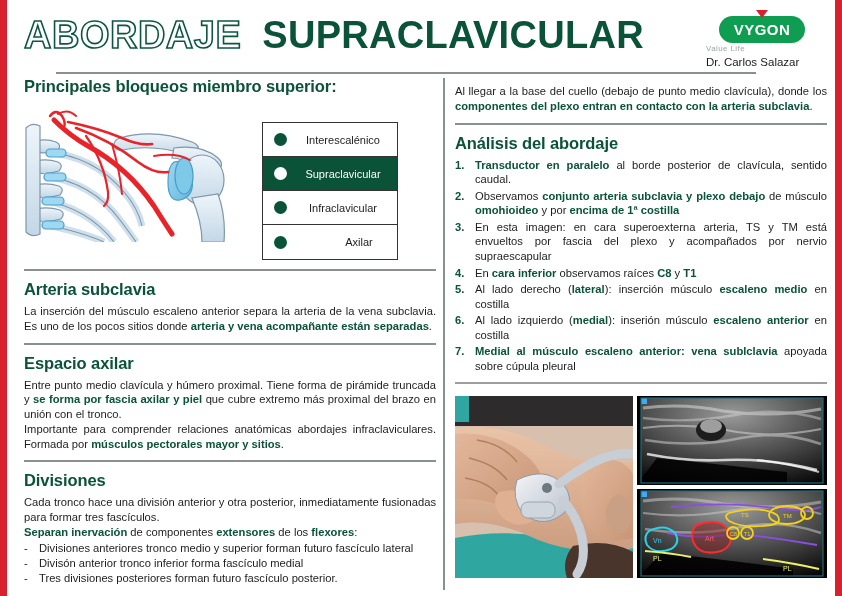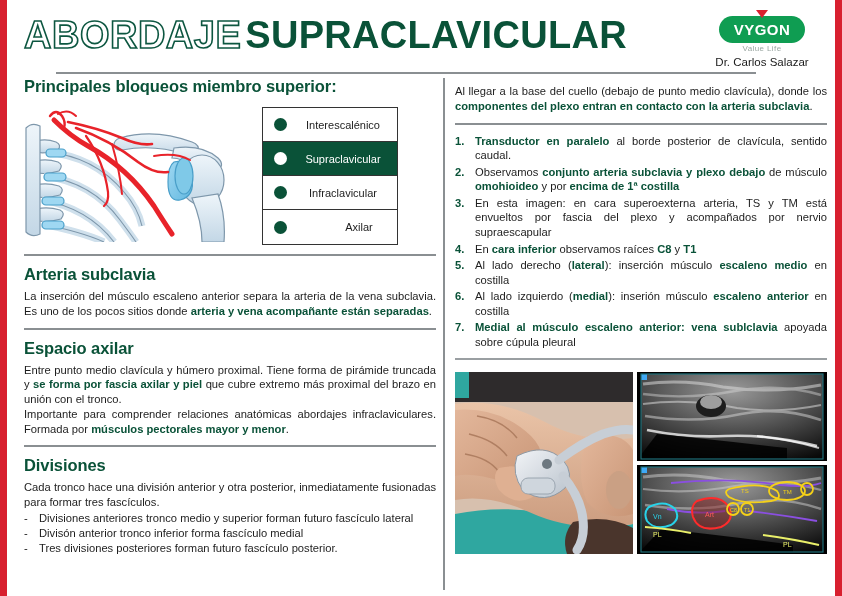--- a/index.html
+++ b/index.html
@@ -11,34 +11,34 @@
   }
   .page { position: relative; width: 842px; height: 596px; background: #fff; }
 
   
   .edge-bar { position: absolute; top: 0; width: 7px; height: 596px; background: #d8202f; }
   .edge-bar.left { left: 0; }
   .edge-bar.right { right: 0; }
 
   
   .header { position: absolute; left: 24px; top: 14px; width: 794px; height: 58px; }
-  .title-wrap { display: flex; align-items: baseline; gap: 4px; }
+  .title-wrap { display: flex; align-items: baseline; gap: 21px; }
   .title-outline {
     font-size: 38px; font-weight: bold; letter-spacing: 0.5px;
     color: transparent;
     -webkit-text-stroke: 1.6px #0c5640;
     text-shadow: 0 0 0 transparent;
     font-family: "Liberation Sans", sans-serif;
   }
   .title-solid {
     font-size: 38px; font-weight: bold; letter-spacing: 0.3px;
     color: #0a5238;
     font-family: "Liberation Sans", sans-serif;
   }
-  .logo-block { position: absolute; right: 0; top: 2px; width: 112px; text-align: center; }
+  .logo-block { position: absolute; right: 0; top: 2px; width: 112px; }
   .logo-pill {
     position: relative; width: 86px; height: 27px; margin: 0 auto;
     background: #0f9d52; border-radius: 14px;
     display: flex; align-items: center; justify-content: center;
   }
   .logo-pill span { color: #fff; font-weight: bold; font-size: 15px; letter-spacing: 0.5px; }
   .logo-tri {
     position: absolute; left: 50%; top: -6px; transform: translateX(-50%);
     width: 0; height: 0;
     border-left: 6px solid transparent; border-right: 6px solid transparent;
@@ -69,21 +69,21 @@
   }
   b.hl { color: #0a5238; font-weight: bold; }
   .rule { height: 2px; background: #8a8f92; margin: 9px 0 9px 0; }
   .rule.thin { height: 1.5px; background: #9a9fa2; }
 
   
   .figure-row { display: flex; gap: 10px; align-items: flex-start; margin-top: 6px; }
   .anat { width: 228px; height: 140px; position: relative; overflow: hidden; }
   .block-list {
     width: 136px; border: 1.5px solid #333; background: #fff;
-    margin-top: 5px;
+    margin-top: 20px;
   }
   .block-item {
     display: flex; align-items: center; gap: 8px;
     height: 34px; padding-left: 11px;
     border-bottom: 1.5px solid #333;
     font-size: 11px; color: #1d1d1d;
   }
   .block-item:last-child { border-bottom: none; gap: 40px; }
   .block-item.active { background: #0a5238; color: #ffffff; }
   .dot { width: 13px; height: 13px; border-radius: 50%; background: #0a5238; flex: none; }
@@ -230,27 +230,30 @@
       <span>La inserción del músculo escaleno anterior separa la arteria de la vena subclavia. Es uno de los pocos sitios donde </span><b class="hl">arteria y vena acompañante están separadas</b><span>.</span>
     </p>
 
     <div class="rule"></div>
 
     <h2 class="sec">Espacio axilar</h2>
     <p class="body">
       <span>Entre punto medio clavícula y húmero proximal. Tiene forma de pirámide truncada y </span><b class="hl">se forma por fascia axilar y piel</b><span> que cubre extremo más proximal del brazo en unión con el tronco.</span>
     </p>
     <p class="body">
-      <span>Importante para comprender relaciones anatómicas abordajes infraclaviculares. Formada por </span><b class="hl">músculos pectorales mayor y menor</b><span>.</span>
+      <span>Importante para comprender relaciones anatómicas abordajes infraclaviculares. Formada por </span><b class="hl">músculos pectorales mayor y sitios</b><span>.</span>
     </p>
 
     <div class="rule"></div>
 
     <h2 class="sec">Divisiones</h2>
     <p class="body">Cada tronco hace una división anterior y otra posterior, inmediatamente fusionadas para formar tres fascículos.</p>
+    <p class="body">
+      <b class="hl">Separan inervación</b><span> de componentes </span><b class="hl">extensores</b><span> de los </span><b class="hl">flexores</b><span>:</span>
+    </p>
     <ul class="dashes">
       <li>
           <span class="dash">-</span>
           <span>Divisiones anteriores tronco medio y superior forman futuro fascículo lateral</span>
         </li>
       <li>
           <span class="dash">-</span>
           <span>Divisón anterior tronco inferior forma fascículo medial</span>
         </li>
       <li>
@@ -261,20 +264,21 @@
   </div>
 
   <div class="col-right">
 
     <p class="body">
       <span>Al llegar a la base del cuello (debajo de punto medio clavícula), donde los </span><b class="hl">componentes del plexo entran en contacto con la arteria subclavia</b><span>.</span>
     </p>
 
     <div class="rule"></div>
 
+    <h2 class="sec">Análisis del abordaje</h2>
     <ol class="analysis">
       <li>
         <span class="num">1.</span>
         <span class="txt"><span> </span><b class="hl">Transductor en paralelo</b><span> al borde posterior de clavícula, sentido caudal.</span></span>
       </li>
       <li>
         <span class="num">2.</span>
         <span class="txt"><span> Observamos </span><b class="hl">conjunto arteria subclavia y plexo debajo</b><span> de músculo </span><b class="hl">omohioideo</b><span> y por </span><b class="hl">encima de 1ª costilla</b></span>
       </li>
       <li>

